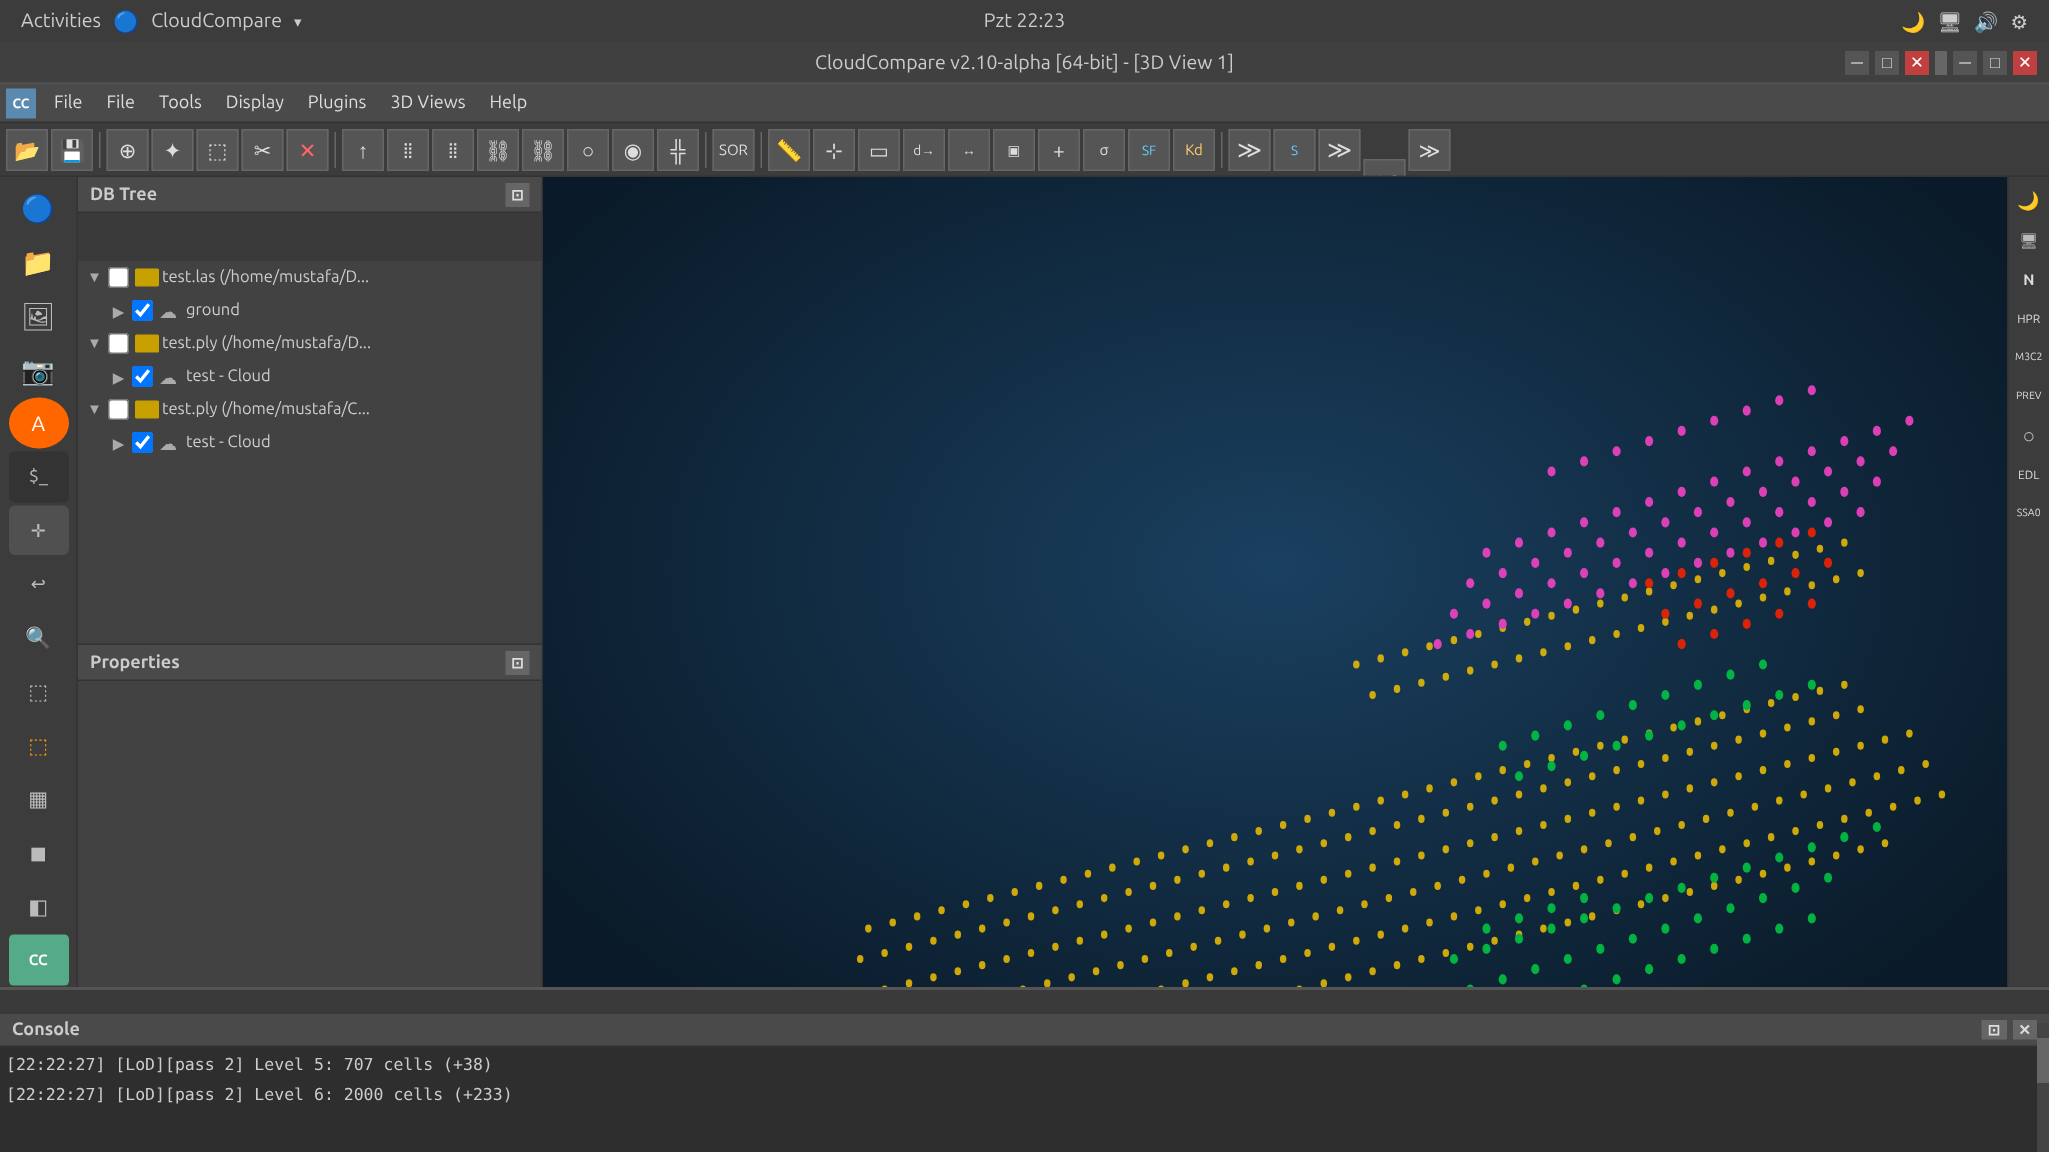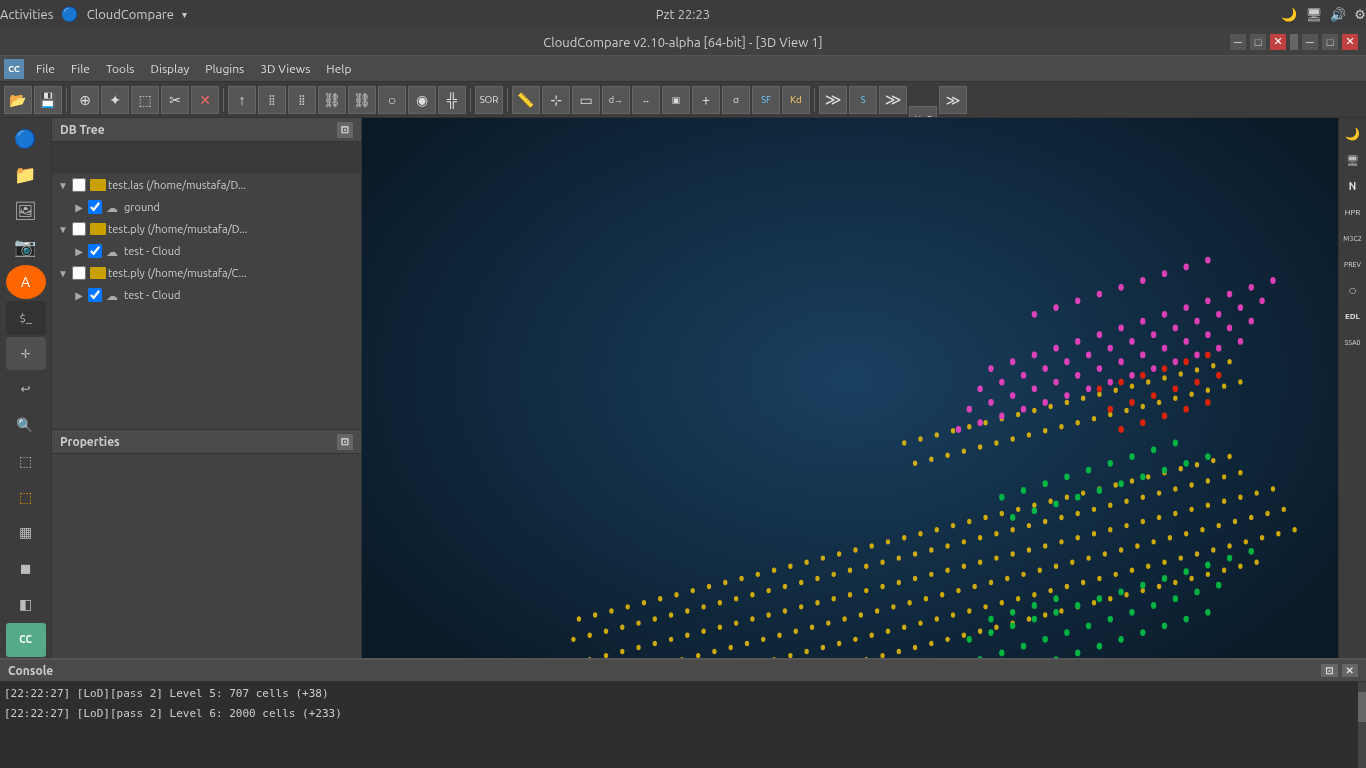--- a/index.html
+++ b/index.html
@@ -5,21 +5,21 @@
     * { margin: 0; padding: 0; box-sizing: border-box; }
     body { width: 1366px; height: 768px; overflow: hidden; font-family: 'Ubuntu', 'Liberation Sans', Arial, sans-serif; font-size: 12px; background: #2d2d2d; color: #ddd; }
 
     
     .system-bar {
       height: 28px;
       background: #3c3c3c;
       display: flex;
       align-items: center;
       justify-content: space-between;
-      padding: 0 0;
+      padding: 0 14px;
       color: #ccc;
       font-size: 13px;
     }
     .system-bar-left { display: flex; align-items: center; gap: 8px; }
     .system-bar-right { display: flex; align-items: center; gap: 8px; }
 
     
     .title-bar {
       height: 28px;
       background: #404040;
@@ -263,20 +263,21 @@
       height: 22px;
       background: #4a4a4a;
       display: flex;
       align-items: center;
       justify-content: space-between;
       padding: 0 8px;
       border-bottom: 1px solid #333;
       font-size: 12px;
       font-weight: bold;
       color: #ccc;
+      margin-top: 16px;
     }
     .console-content {
       flex: 1;
       overflow-y: auto;
       padding: 2px 4px;
       font-size: 11px;
       color: #ccc;
       font-family: monospace;
       background: #2e2e2e;
     }
@@ -977,21 +978,21 @@
   </div>
 
   <div class="right-sidebar">
     <div class="right-icon" style="font-size:12px;">🌙</div>
     <div class="right-icon" style="font-size:10px;">🖥</div>
     <div class="right-icon" style="font-size:10px;font-weight:bold;color:#ddd;">N</div>
     <div class="right-icon" style="font-size:8px;color:#ddd;">HPR</div>
     <div class="right-icon" style="font-size:7px;color:#ddd;">M3C2</div>
     <div class="right-icon" style="font-size:7px;color:#ddd;">PREV</div>
     <div class="right-icon" style="font-size:14px;">○</div>
-    <div class="right-icon" style="font-size:8px;color:#ddd;font-weight:bold;">EDL</div>
+    <div class="right-icon" style="font-size:8px;color:#ddd;">EDL</div>
     <div class="right-icon" style="font-size:7px;color:#ddd;">SSA0</div>
   </div>
 
 </div>
 
 <div class="console-area">
   <div class="console-header">
     <span>Console</span>
     <div style="display:flex;gap:4px;">
       <span style="cursor:pointer;padding:1px 4px;background:#666;color:#ddd;font-size:10px;">⊡</span>

